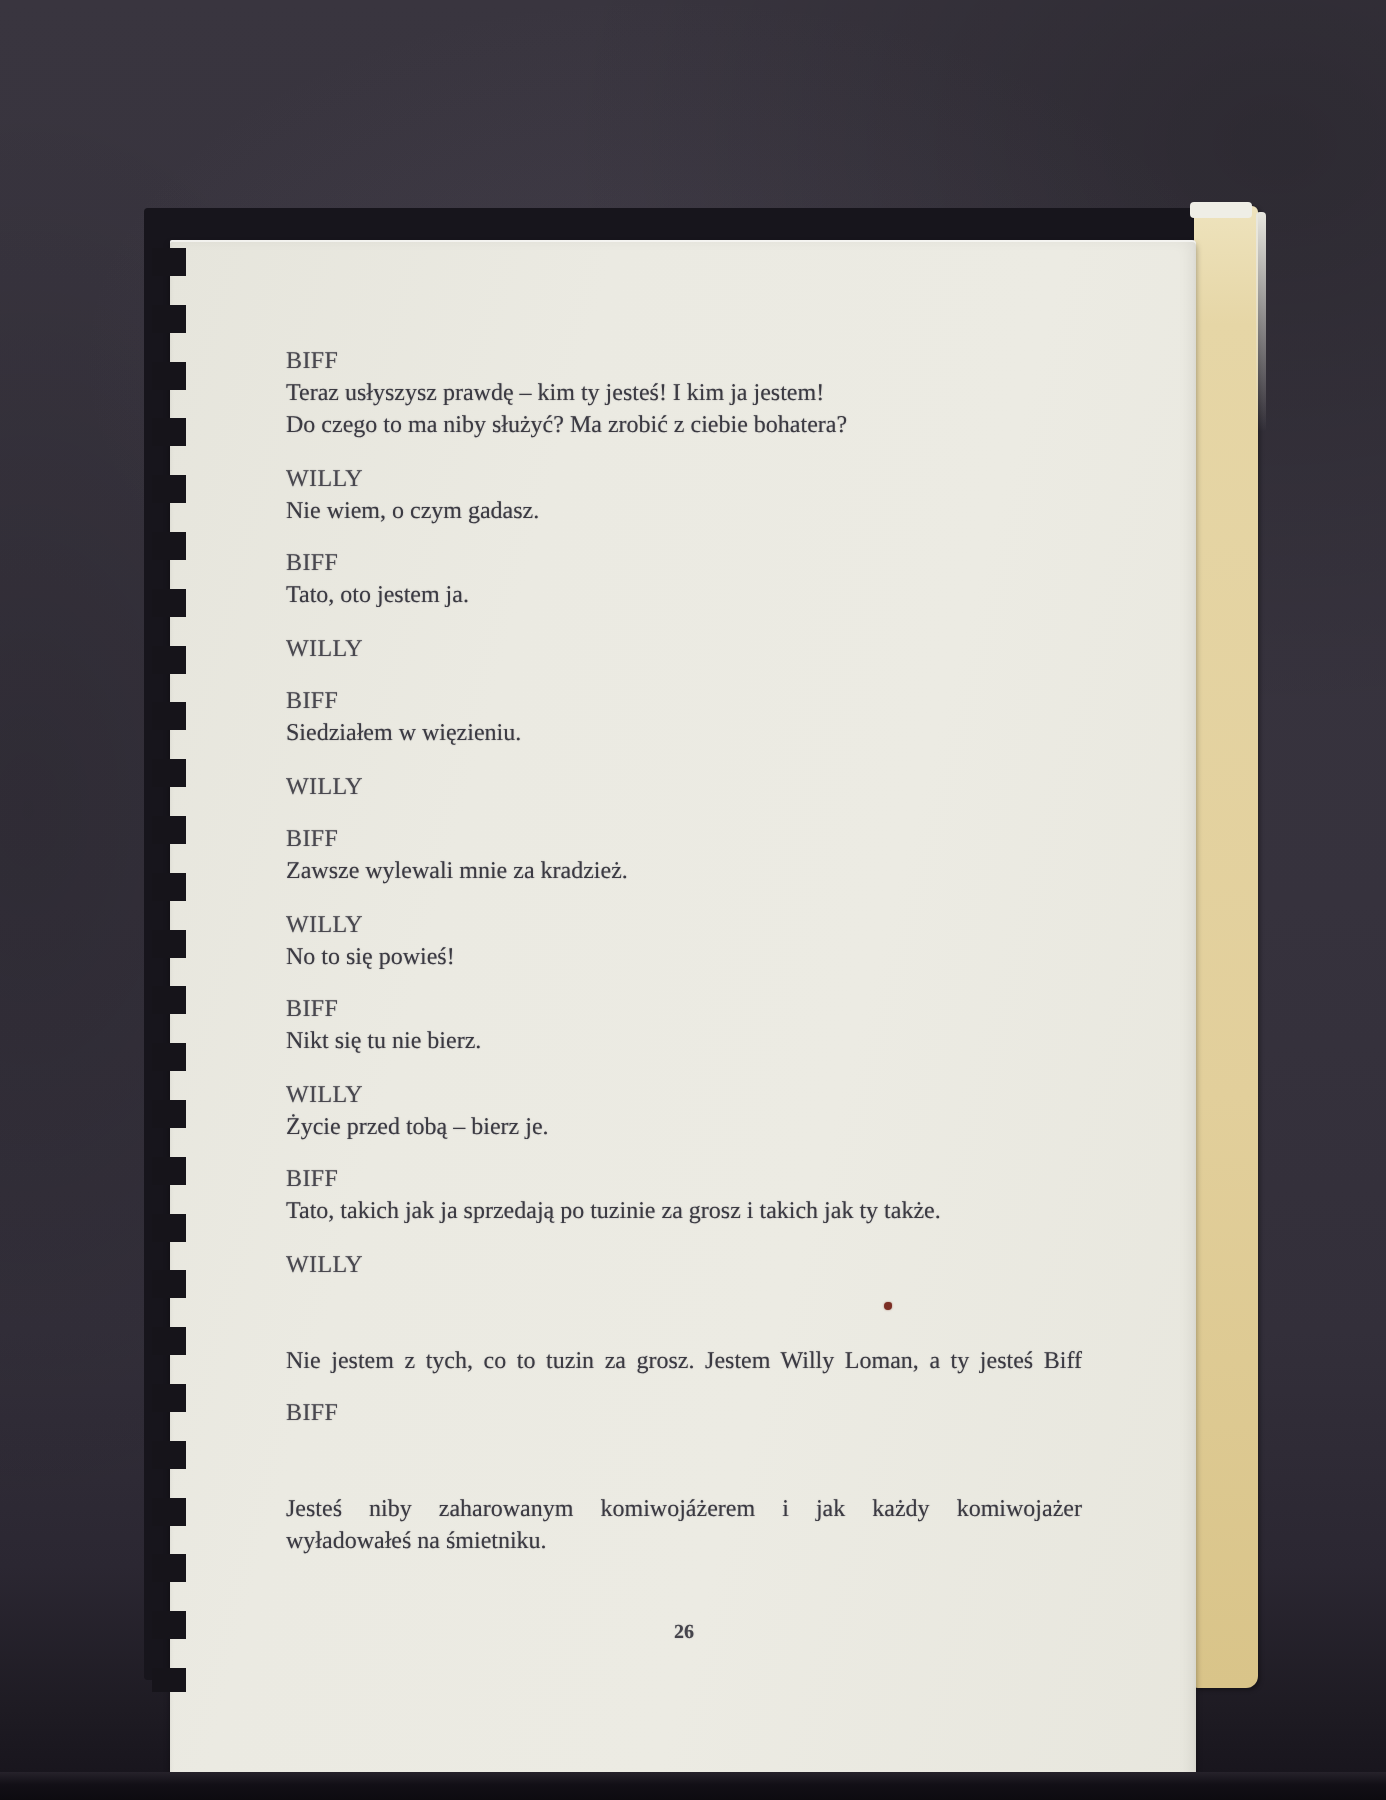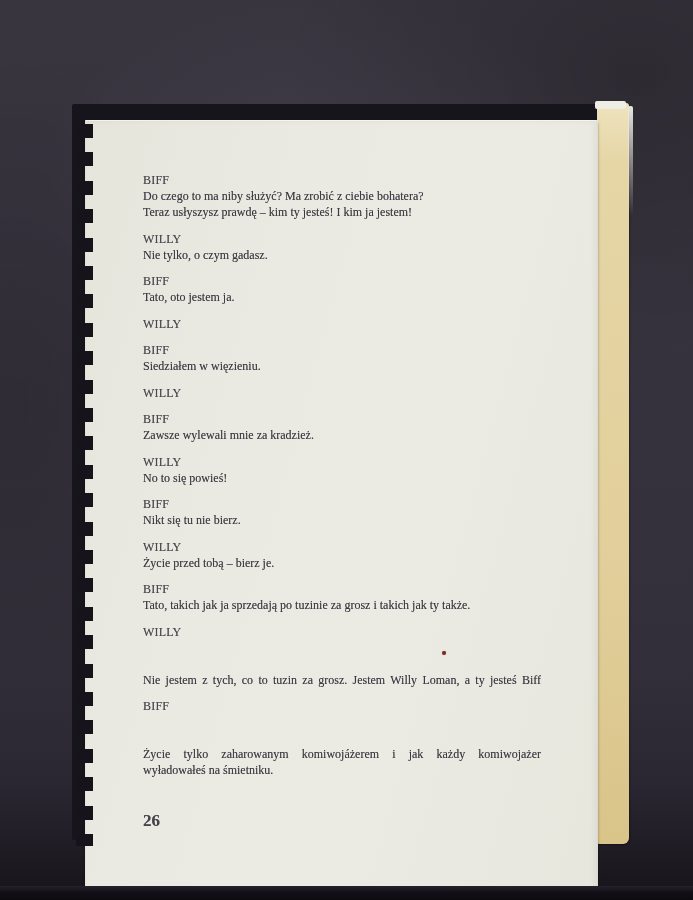--- a/index.html
+++ b/index.html
@@ -79,21 +79,21 @@
     font-size:12px;line-height:16px;
     text-shadow:0 0 0.6px rgba(70,68,78,0.55);
   }
   .block{margin:0 0 10.5px 0;}
   .block:last-child{margin-bottom:0;}
   .speaker{color:var(--heading);letter-spacing:0.2px;}
   .line{white-space:normal;}
   .line.just{text-align:justify;text-align-last:justify;margin-top:32px;}
   .pagenum{
     position:absolute;left:58px;top:691px;width:398px;
-    font-size:17px;color:var(--page-number);
+    text-align:center;font-size:10px;color:var(--page-number);
     text-shadow:0 0 0.6px rgba(70,68,78,0.5);
     font-weight:bold;
   }
   .speck{
     position:absolute;left:357px;top:531px;width:4px;height:4px;
     background:var(--speck);border-radius:50% 40% 50% 50%;
     box-shadow:0 0 1px rgba(123,46,36,0.6);
   }
   .bottom-band{
     position:absolute;left:0;top:886px;width:693px;height:14px;
@@ -113,27 +113,27 @@
     <div class="tan-right-sliver"></div>
   </div>
 
   <div class="page-stack-edge"></div>
 
   <div class="paper">
     <div class="comb"></div>
     <div class="textcol" id="dialogue">
   <section class="block">
     <div class="speaker">BIFF</div>
-  <div class="line">Do czego to ma niby służyć? Ma zrobić z ciebie bohatera?</div>
-          <div class="line">Teraz usłyszysz prawdę – kim ty jesteś! I kim ja jestem!</div>
+  <div class="line">Teraz usłyszysz prawdę – kim ty jesteś! I kim ja jestem!</div>
+          <div class="line">Do czego to ma niby służyć? Ma zrobić z ciebie bohatera?</div>
         </section>
 
   <section class="block">
     <div class="speaker">WILLY</div>
-  <div class="line">Nie tylko, o czym gadasz.</div>
+  <div class="line">Nie wiem, o czym gadasz.</div>
         </section>
 
   <section class="block">
     <div class="speaker">BIFF</div>
   <div class="line">Tato, oto jestem ja.</div>
         </section>
 
   <section class="block">
     <div class="speaker">WILLY</div>
         </section>
@@ -172,21 +172,21 @@
   <div class="line">Tato, takich jak ja sprzedają po tuzinie za grosz i takich jak ty także.</div>
         </section>
 
   <section class="block">
     <div class="speaker">WILLY</div>
   <div class="line just">Nie jestem z tych, co to tuzin za grosz. Jestem Willy Loman, a ty jesteś Biff</div>
         </section>
 
   <section class="block">
     <div class="speaker">BIFF</div>
-  <div class="line just">Życie tylko zaharowanym komiwojáżerem i jak każdy komiwojażer</div>
+  <div class="line just">Jesteś niby zaharowanym komiwojáżerem i jak każdy komiwojażer</div>
           <div class="line">wyładowałeś na śmietniku.</div>
         </section>
 </div>
     <div class="pagenum">26</div>
     <div class="speck"></div>
   </div>
 
   <div class="bottom-band"></div>
 </div>
 

